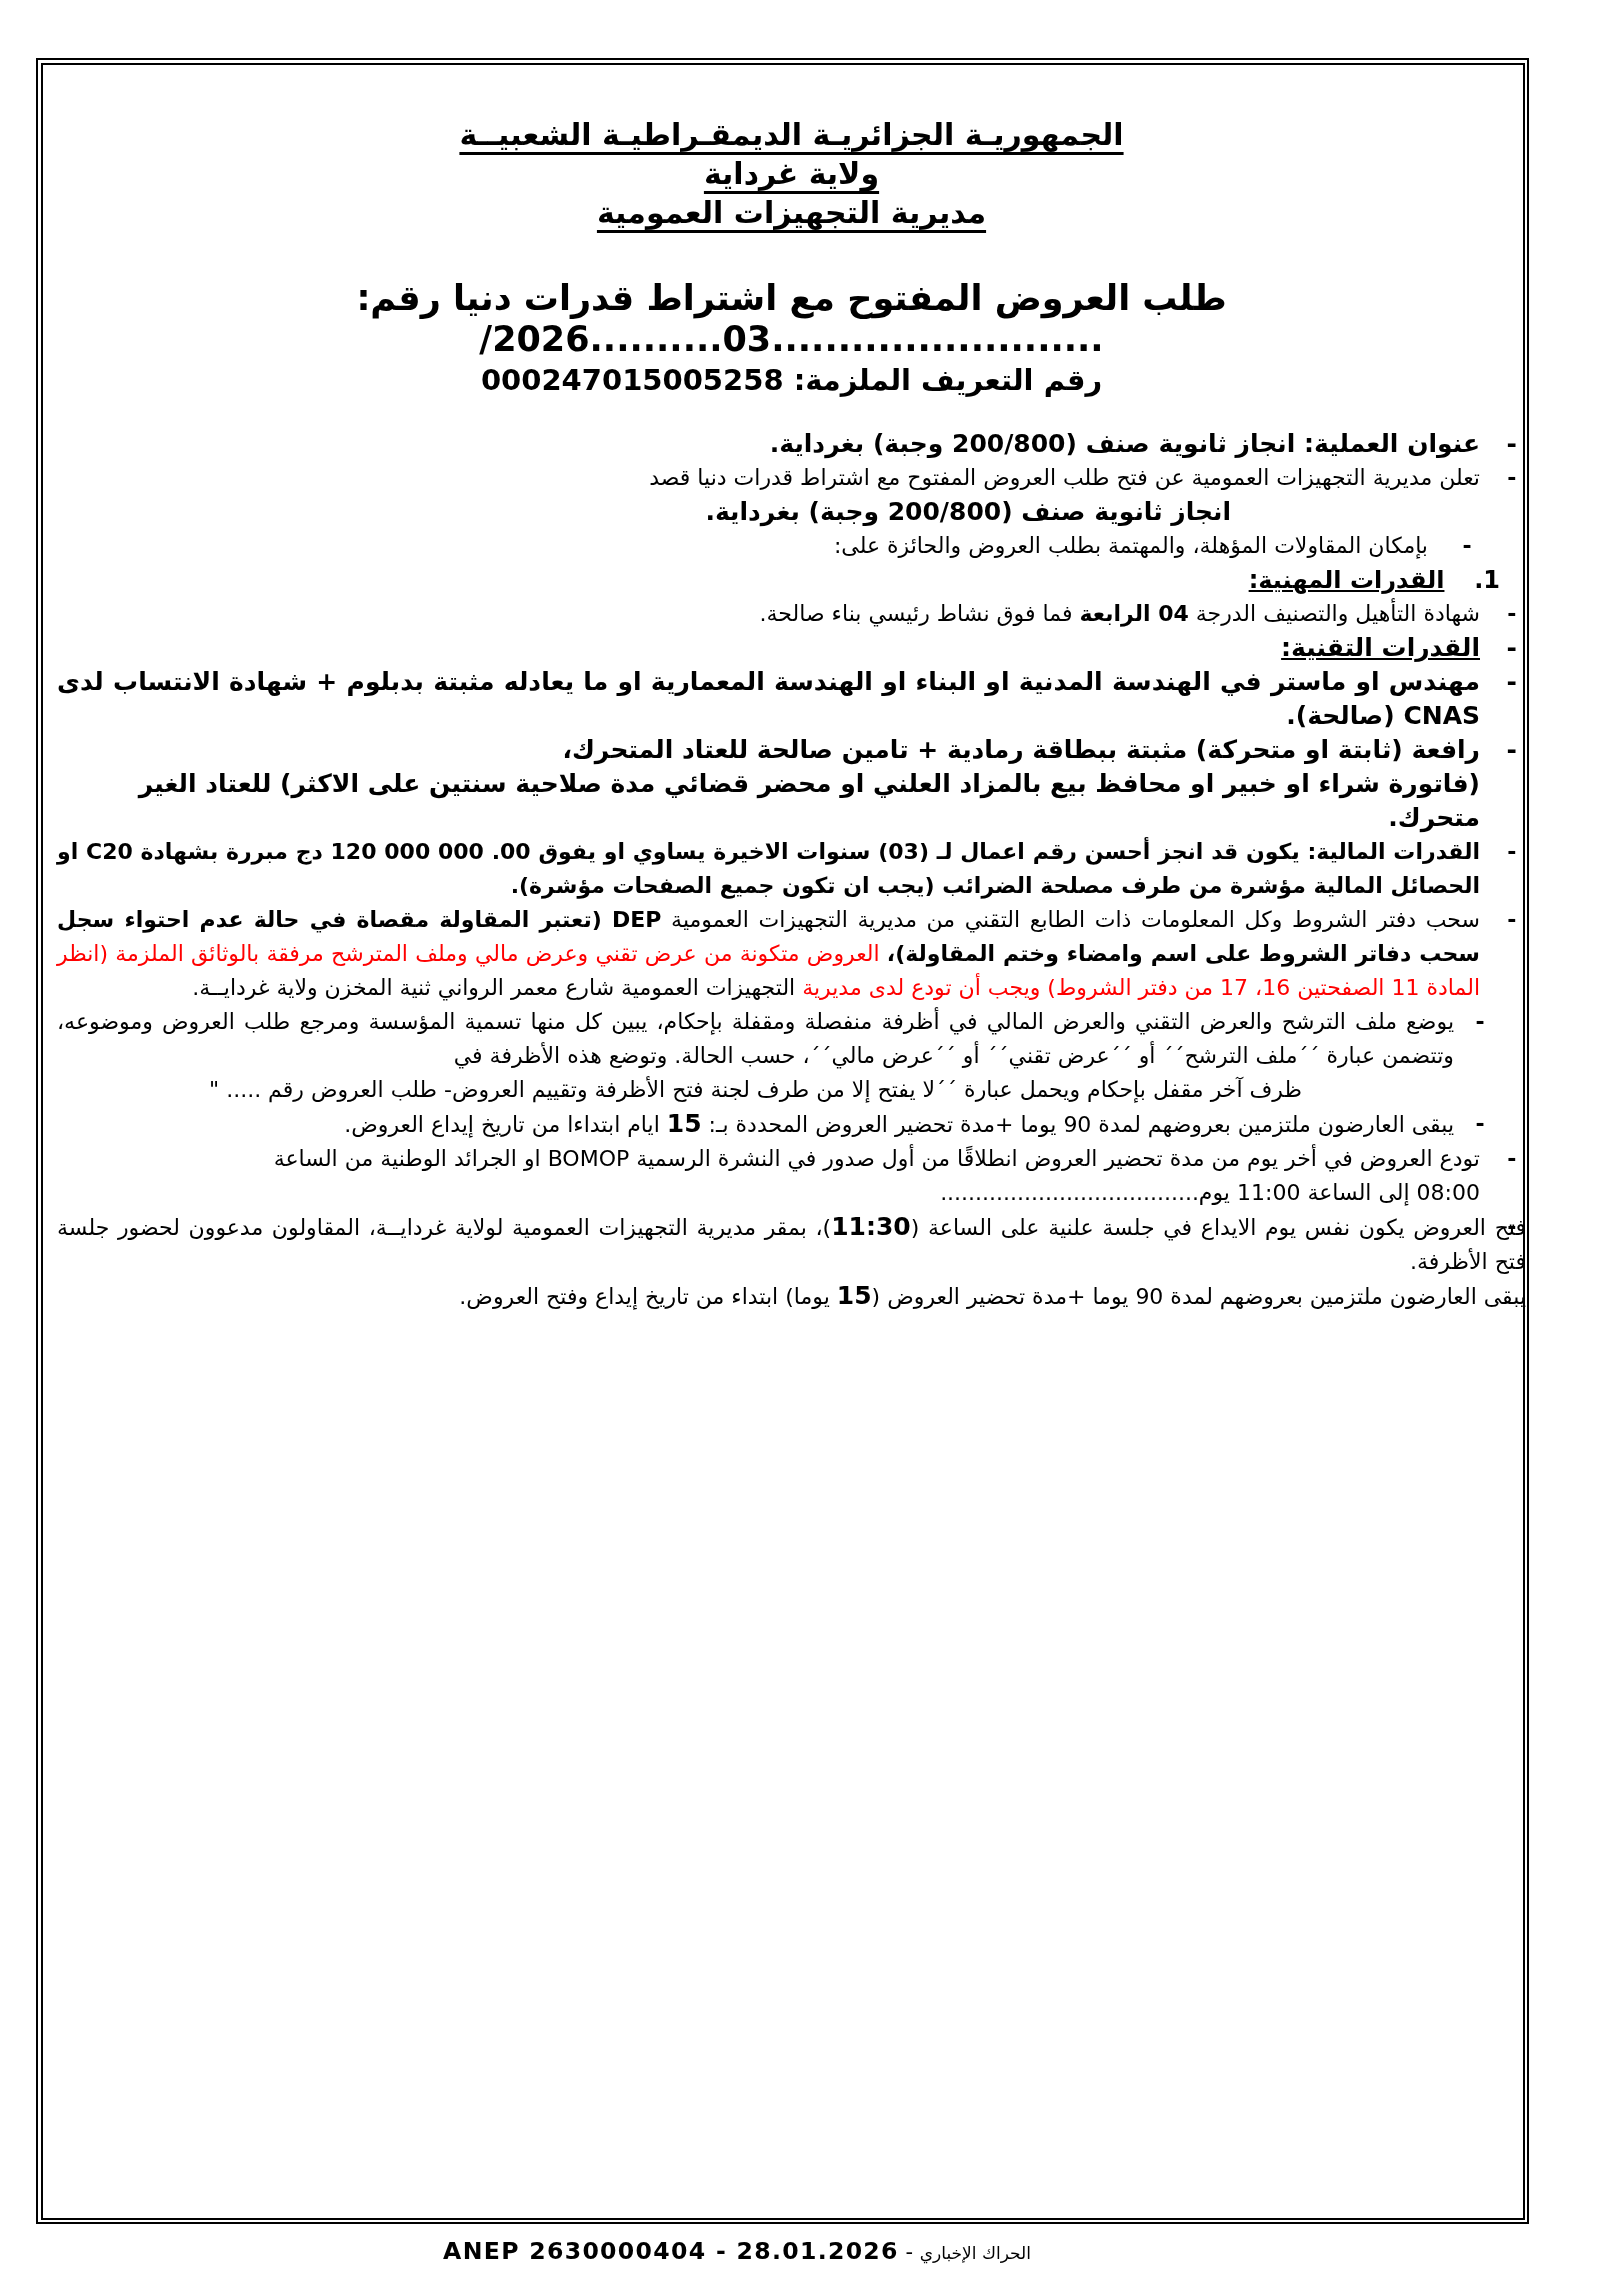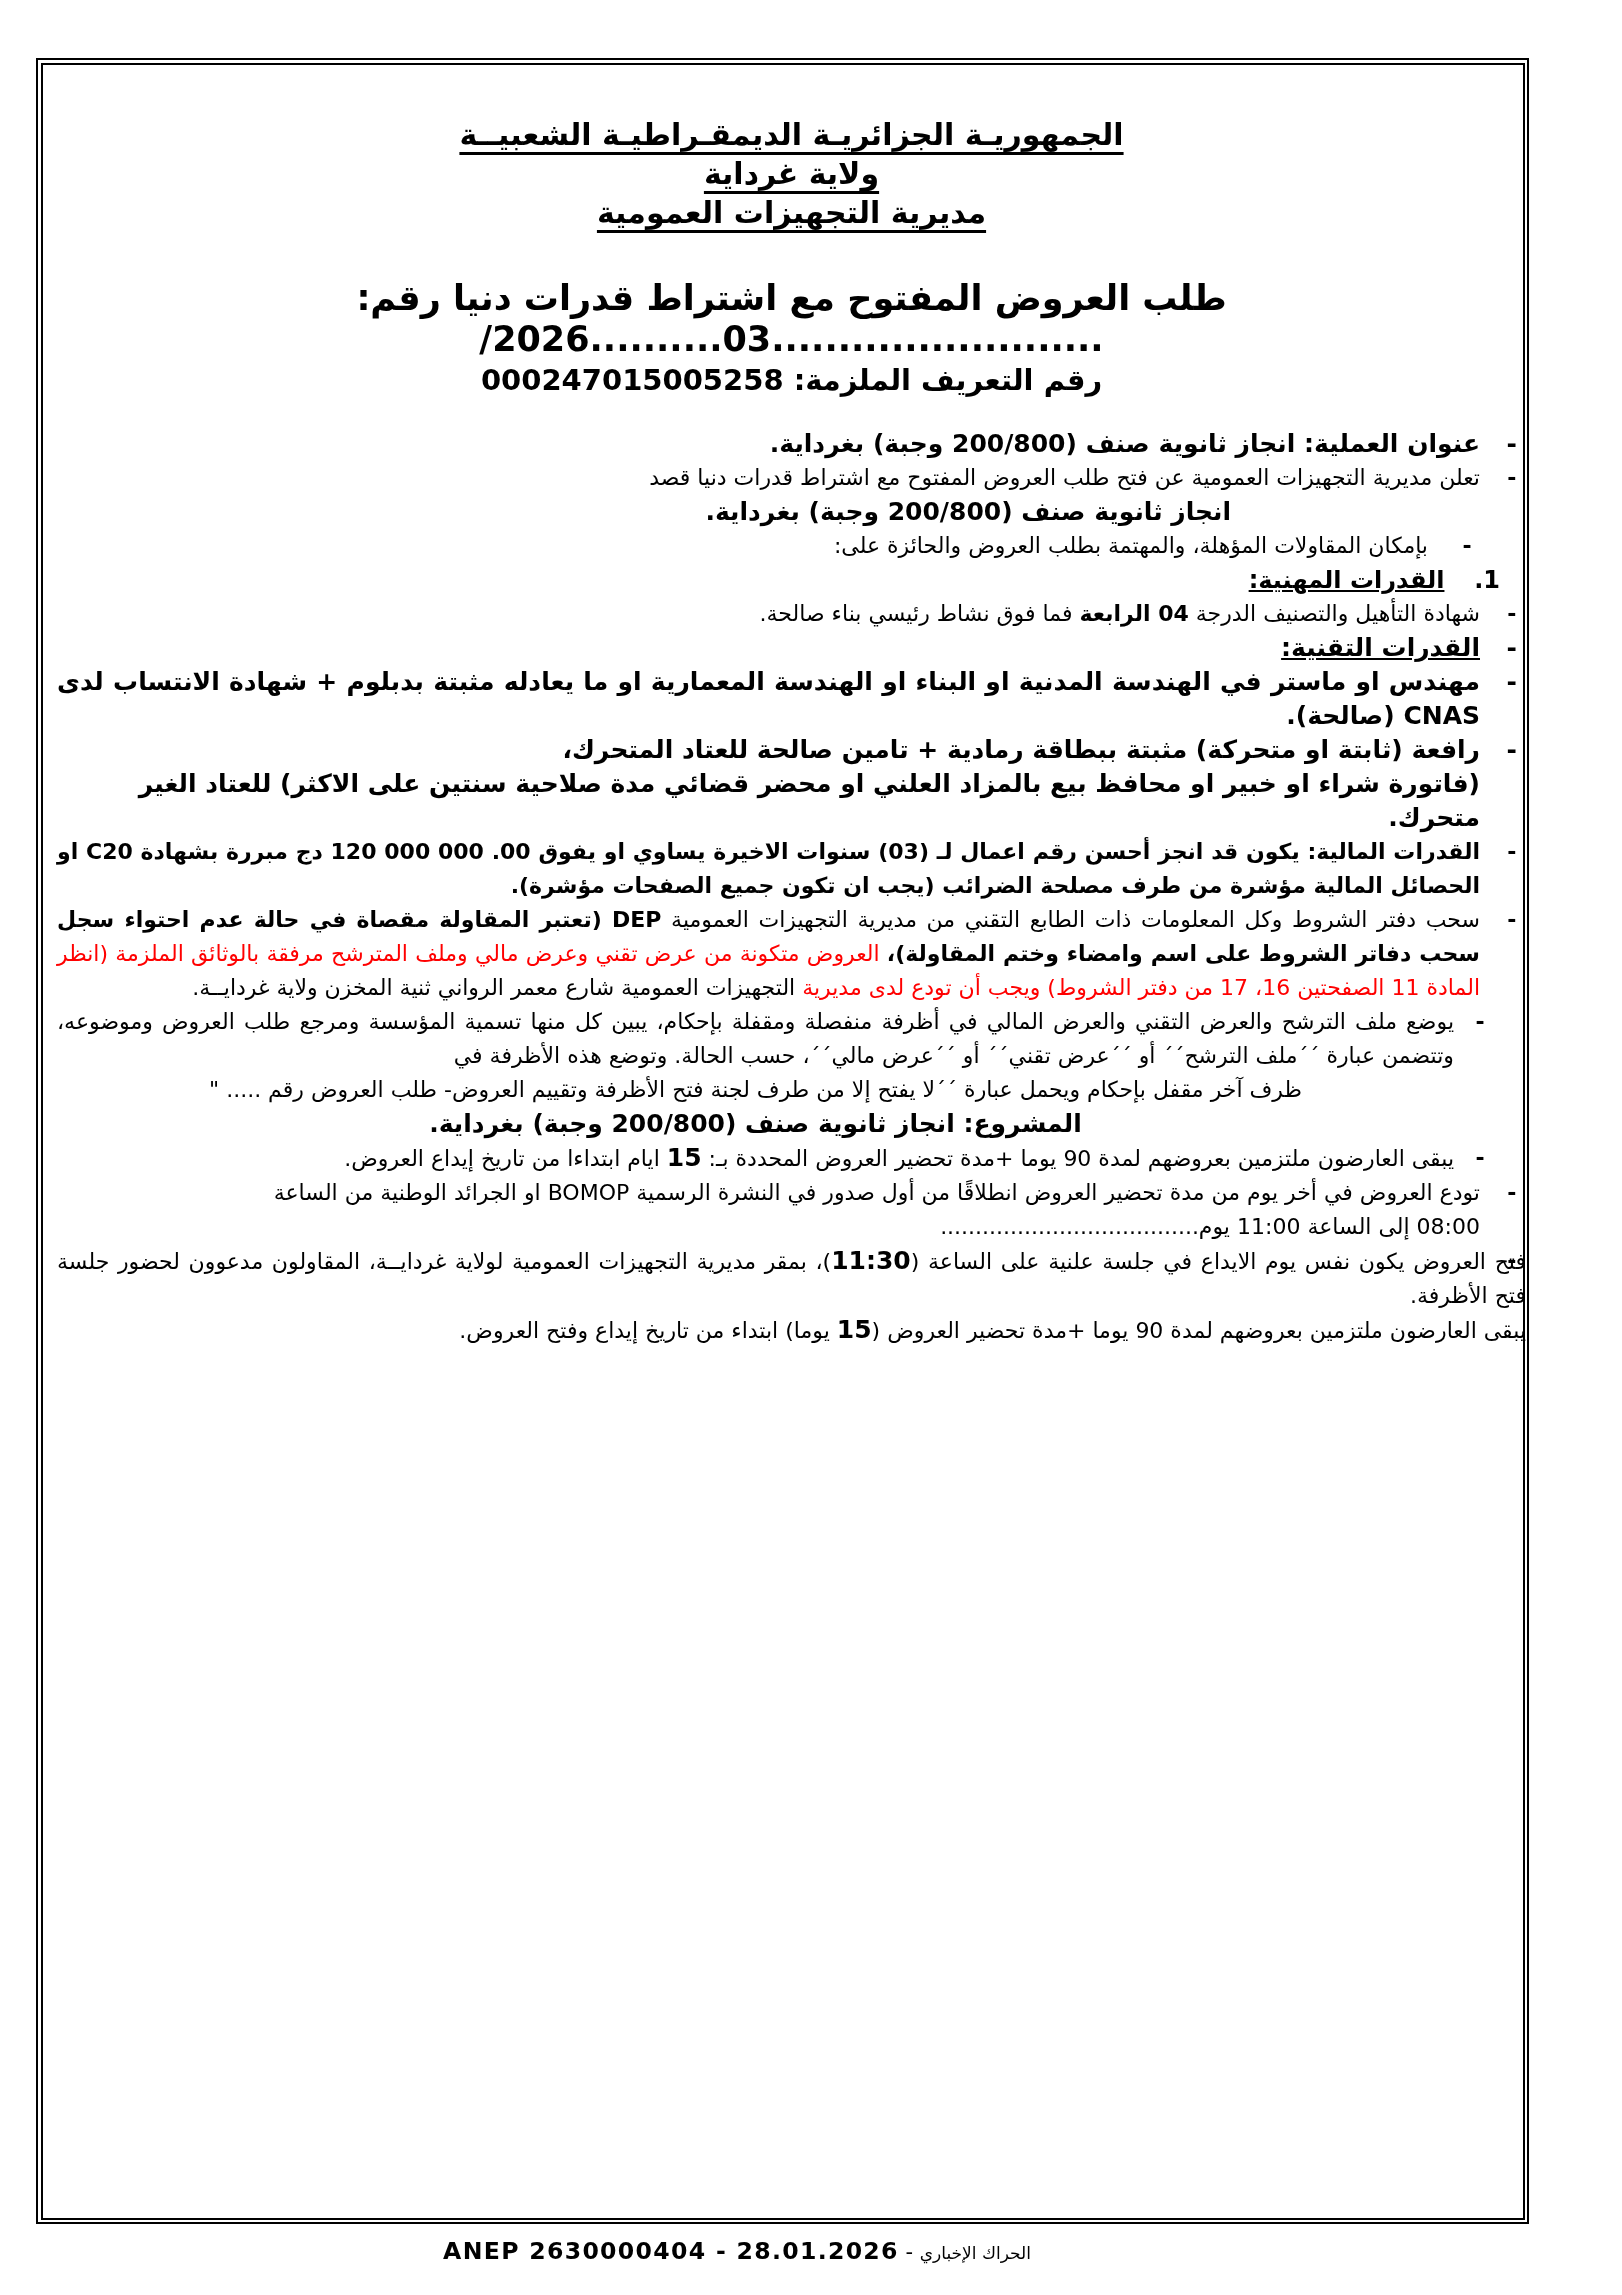--- a/index.html
+++ b/index.html
@@ -120,21 +120,20 @@
 
     <div class="item justify">
       <span class="dash">-</span>
       <span>سحب دفتر الشروط وكل المعلومات ذات الطابع التقني من مديرية التجهيزات العمومية </span><span class="b">DEP (تعتبر المقاولة مقصاة في حالة عدم احتواء سجل سحب دفاتر الشروط على اسم وامضاء وختم المقاولة)،</span><span class="red"> العروض متكونة من عرض تقني وعرض مالي وملف المترشح مرفقة بالوثائق الملزمة (انظر المادة 11 الصفحتين 16، 17 من دفتر الشروط) ويجب أن تودع لدى مديرية</span><span> التجهيزات العمومية شارع معمر الرواني ثنية المخزن ولاية غردايــة.</span>
     </div>
 
     <div class="item justify" style="padding-right:72px">
       <span class="dash" style="right:33px">-</span>
       <span>يوضع ملف الترشح والعرض التقني والعرض المالي في أظرفة منفصلة ومقفلة بإحكام، يبين كل منها تسمية المؤسسة ومرجع طلب العروض وموضوعه، وتتضمن عبارة ´´ملف الترشح´´ أو ´´عرض تقني´´ أو ´´عرض مالي´´، حسب الحالة. وتوضع هذه الأظرفة في</span>
       <div class="center">ظرف آخر مقفل بإحكام ويحمل عبارة ´´لا يفتح إلا من طرف لجنة فتح الأظرفة وتقييم العروض- طلب العروض رقم ..... "</div>
-      <div class="center big">المشروع: انجاز ثانوية صنف (200/800 وجبة) بغرداية.</div>
     </div>
 
     <div class="item" style="padding-right:72px">
       <span class="dash" style="right:33px">-</span>
       <span>يبقى العارضون ملتزمين بعروضهم لمدة 90 يوما +مدة تحضير العروض المحددة بـ: </span><span class="big">15</span><span> ايام ابتداءا من تاريخ إيداع العروض.</span>
     </div>
 
     <div class="item justify">
       <span class="dash">-</span>
       <span>تودع العروض في أخر يوم من مدة تحضير العروض انطلاقًا من أول صدور في النشرة الرسمية BOMOP او الجرائد الوطنية من الساعة</span>

